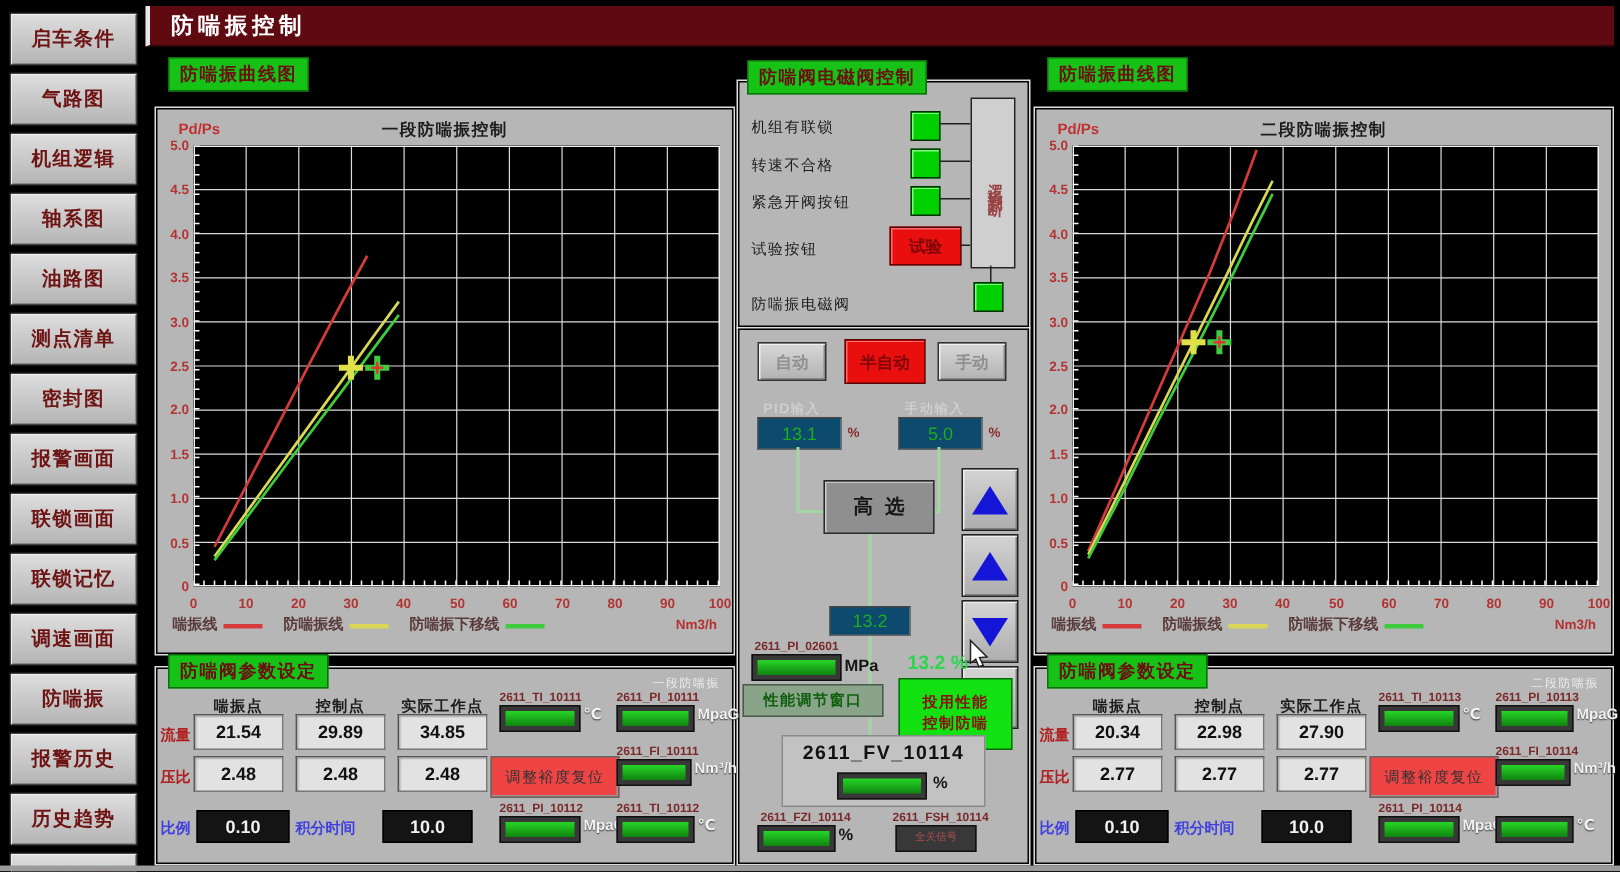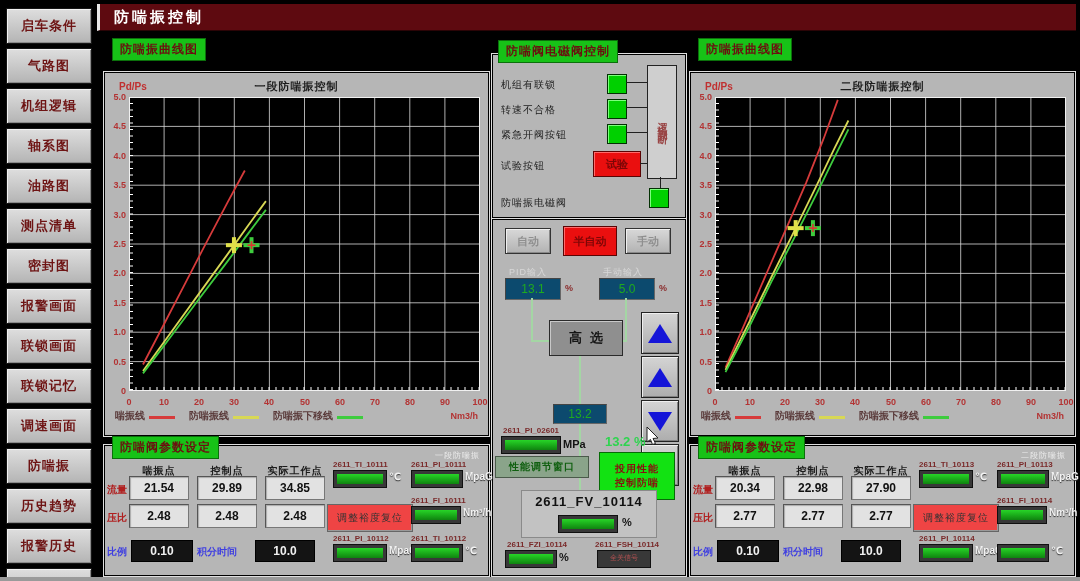--- a/index.html
+++ b/index.html
@@ -115,22 +115,22 @@
       <div class="side-btn">机组逻辑</div>
       <div class="side-btn">轴系图</div>
       <div class="side-btn">油路图</div>
       <div class="side-btn">测点清单</div>
       <div class="side-btn">密封图</div>
       <div class="side-btn">报警画面</div>
       <div class="side-btn">联锁画面</div>
       <div class="side-btn">联锁记忆</div>
       <div class="side-btn">调速画面</div>
       <div class="side-btn">防喘振</div>
+      <div class="side-btn">报警历史</div>
       <div class="side-btn">历史趋势</div>
-      <div class="side-btn">报警历史</div>
       <div class="side-btn">硬件配置</div>
     </div>
 
   <div class="titlebar">
     <span>防喘振控制</span>
   </div>
 
   <div class="green-label" style="left:112px;top:38px;">防喘振曲线图</div>
   <div class="green-label" style="left:498px;top:40px;">防喘阀电磁阀控制</div>
   <div class="green-label" style="left:698px;top:38px;">防喘振曲线图</div>

